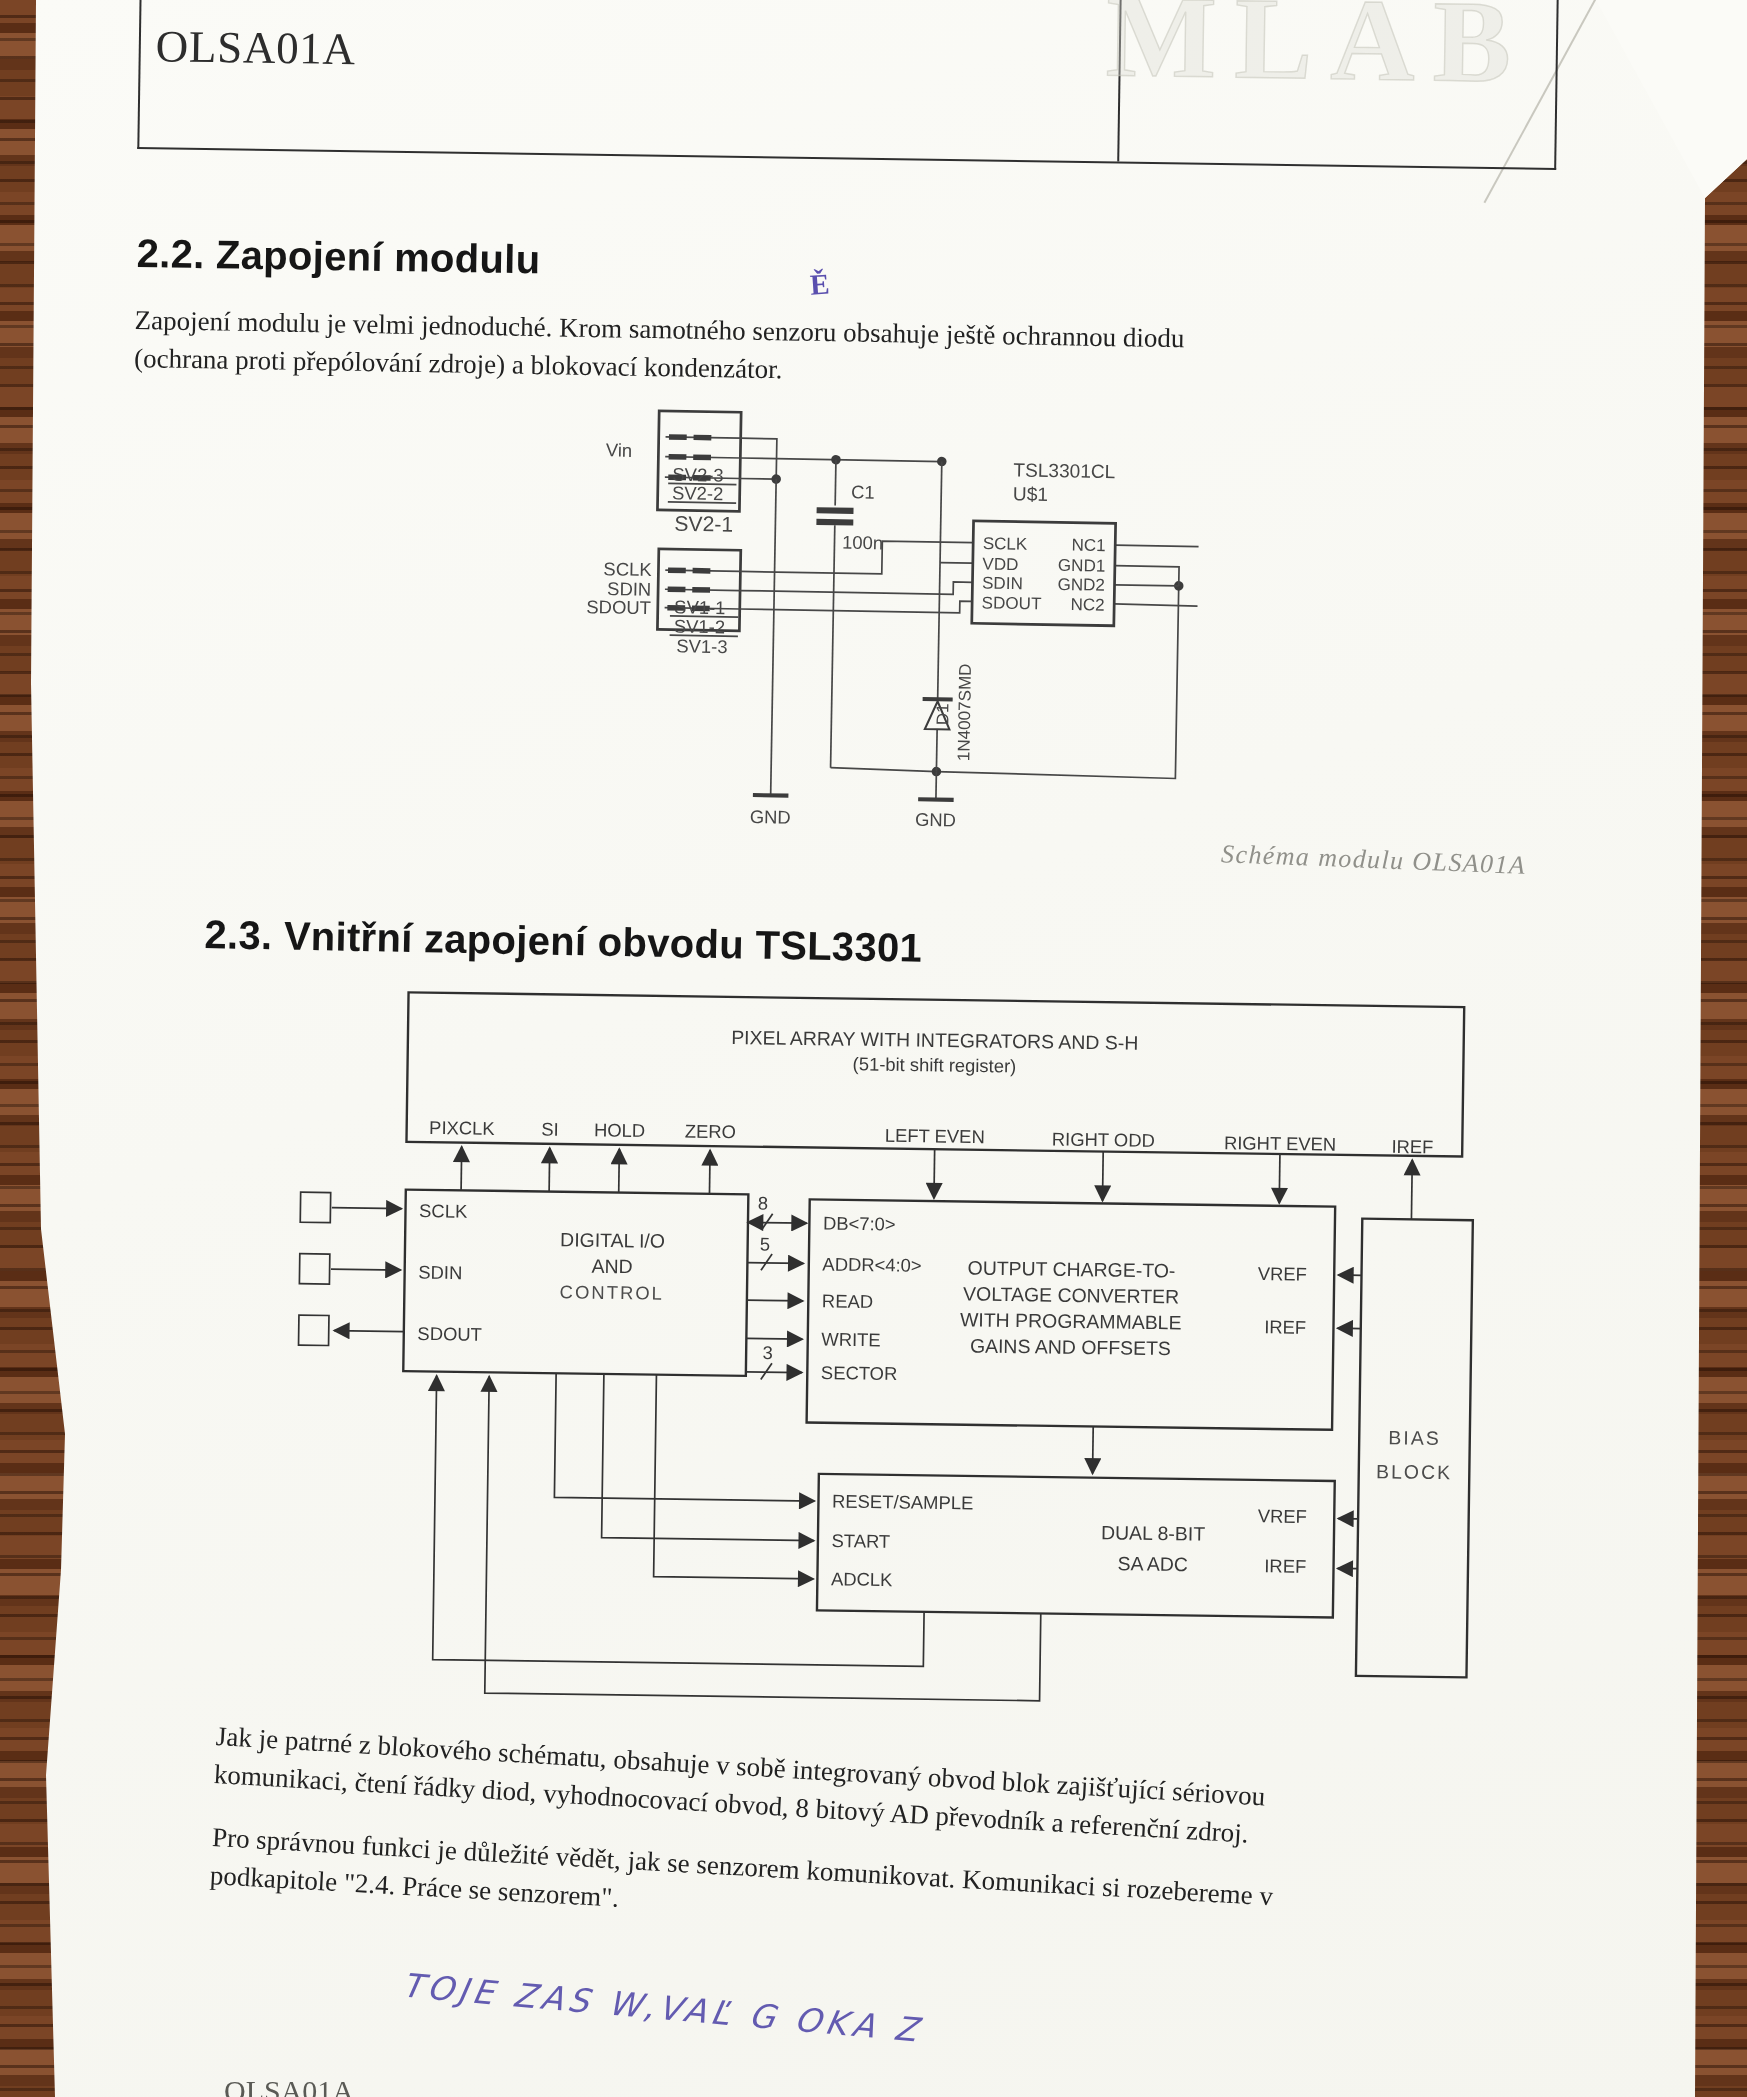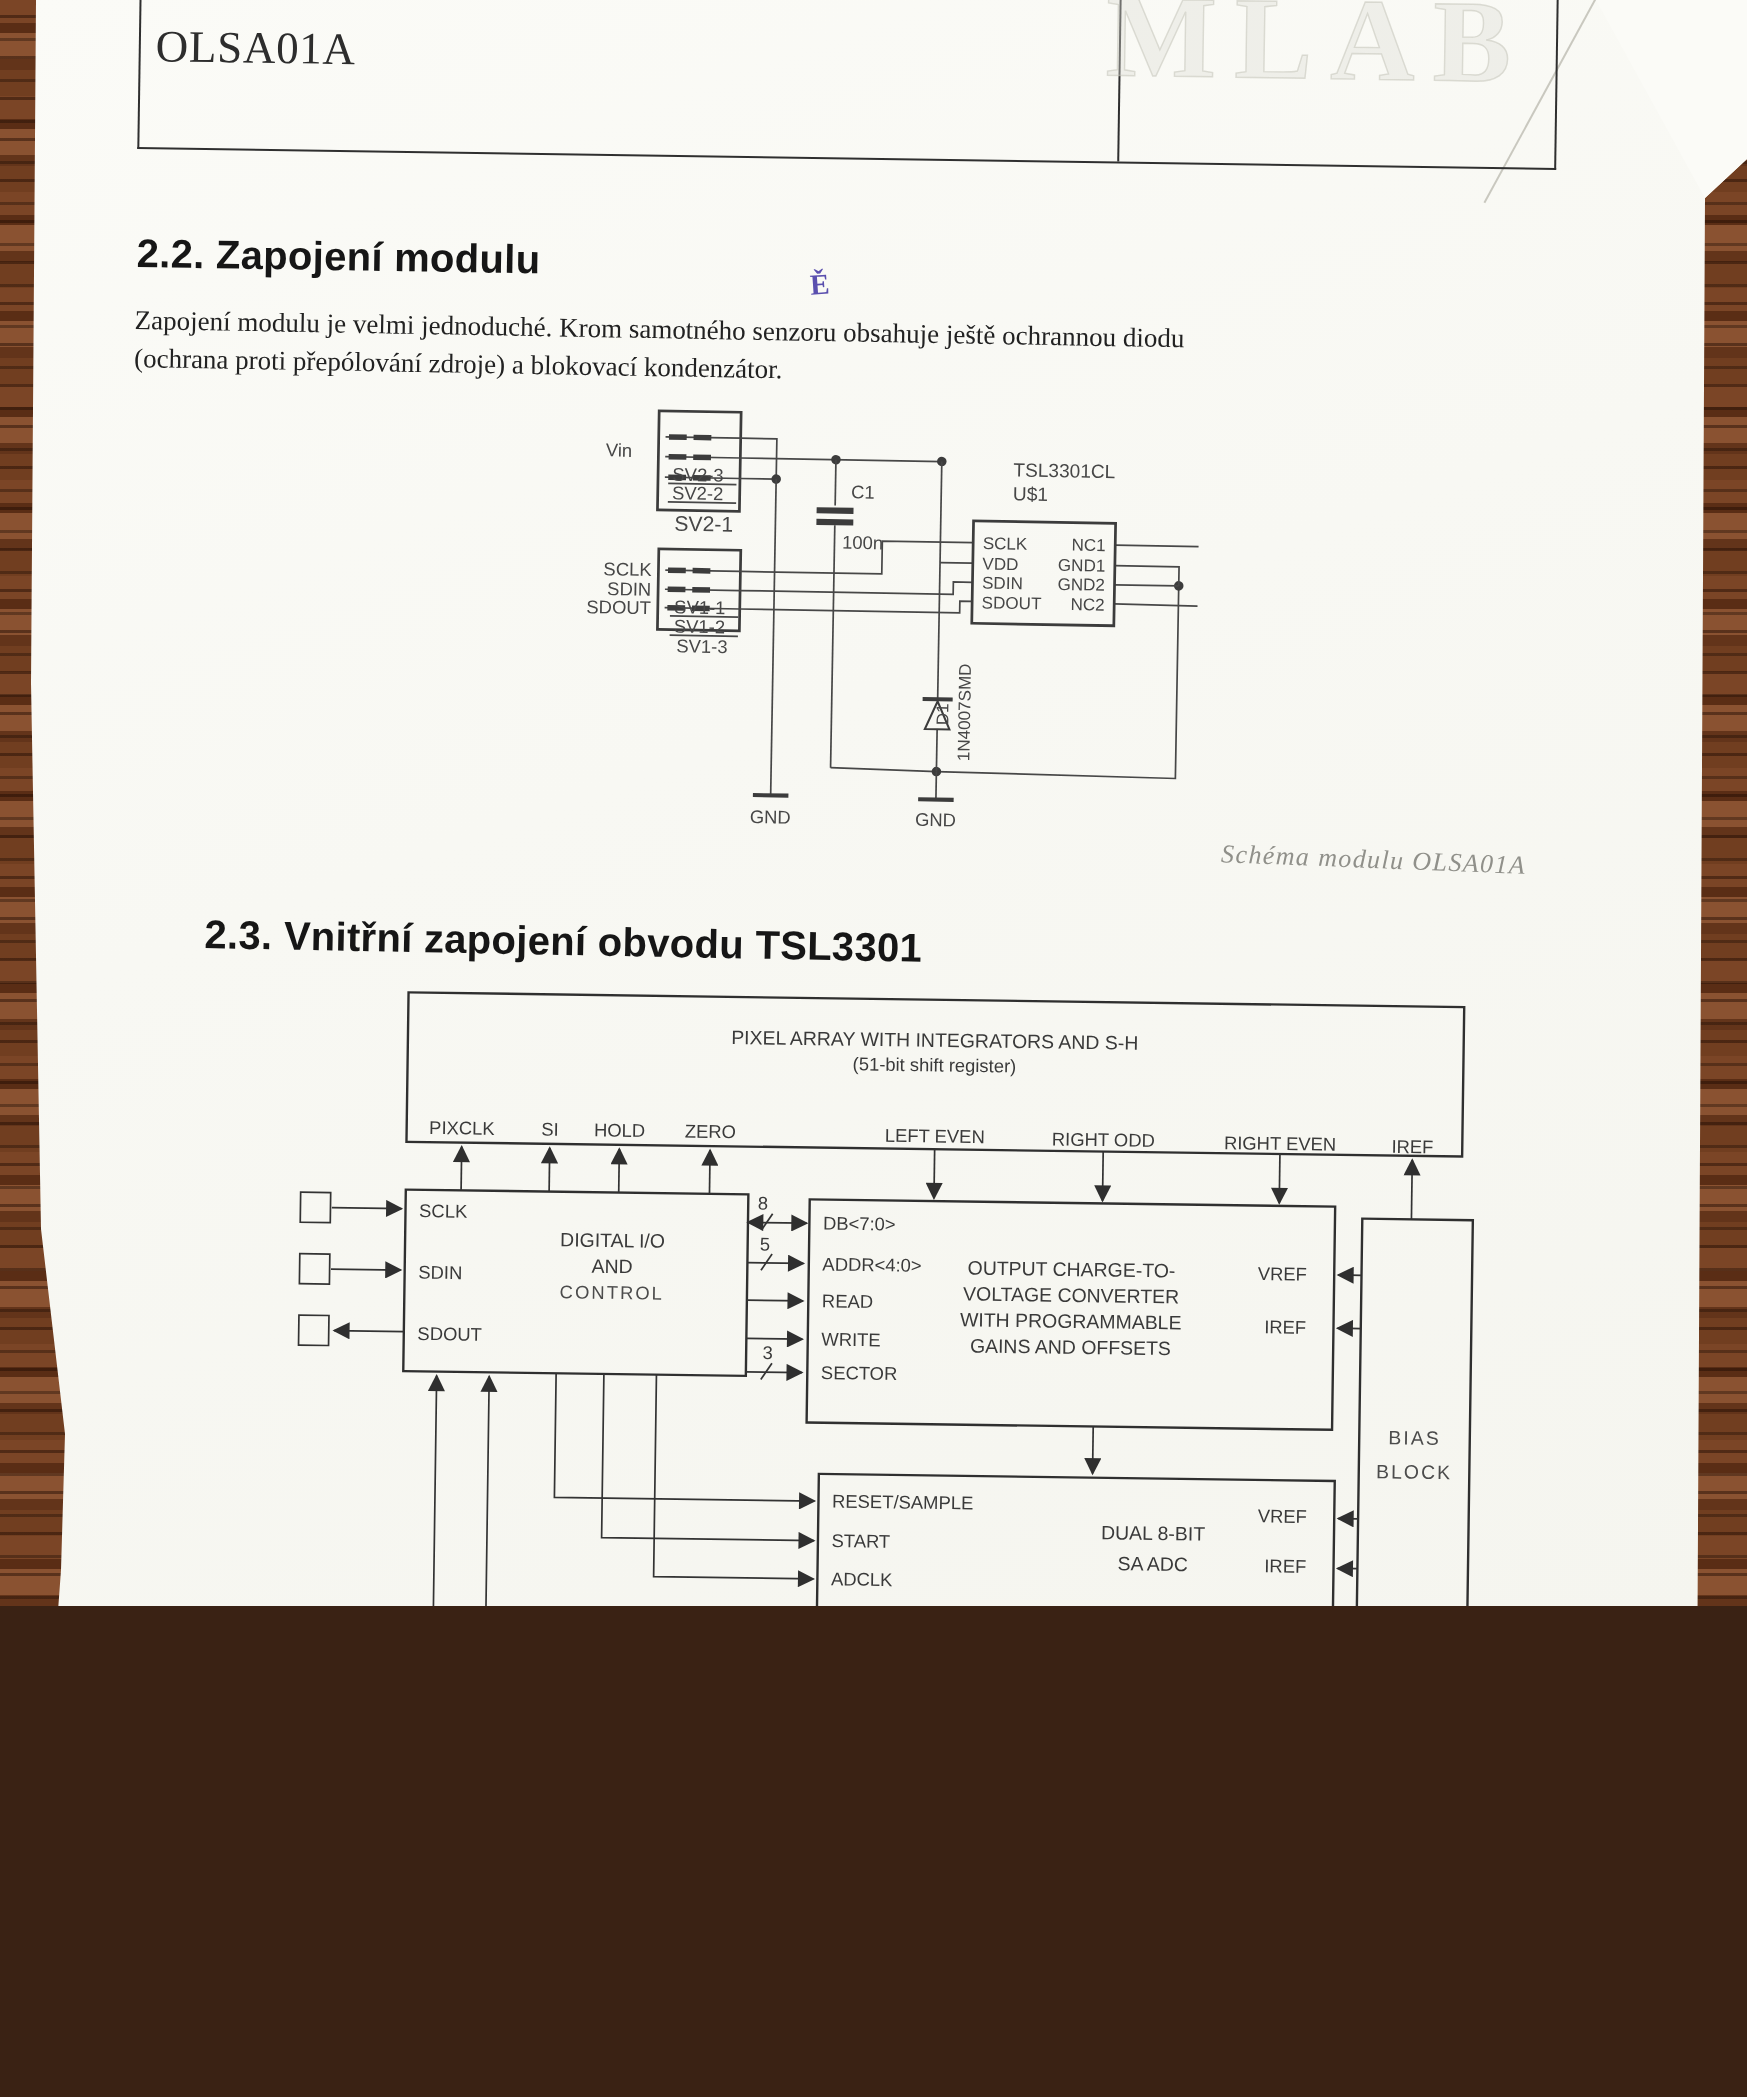--- a/index.html
+++ b/index.html
@@ -1,16 +1,16 @@
 <!DOCTYPE html>
 <html style="font-size:11px"><head>
 <meta charset="utf-8">
 <style>
   html,body{margin:0;padding:0;background:#3a2214;}
-  .stage{position:relative;width:1748px;height:1606px;overflow:hidden;
+  .stage{position:relative;width:1748px;height:2097px;overflow:hidden;
     font-family:"Liberation Sans","DejaVu Sans",sans-serif;
     background:
       repeating-linear-gradient(to bottom,
         rgba(0,0,0,0) 0 15px, rgba(30,10,2,.45) 15px 18.4px,
         rgba(0,0,0,0) 18.4px 38px, rgba(20,8,2,.35) 38px 41px),
       repeating-linear-gradient(to bottom,
         #7b4526 0 23px, #5a2d15 23px 33px, #8a5231 33px 59px,
         #63341a 59px 70px, #713e20 70px 96px);}
   .paper{position:absolute;inset:0;
     background:linear-gradient(160deg,#fbfbf7 0%,#f8f8f3 45%,#f5f5ef 100%);

